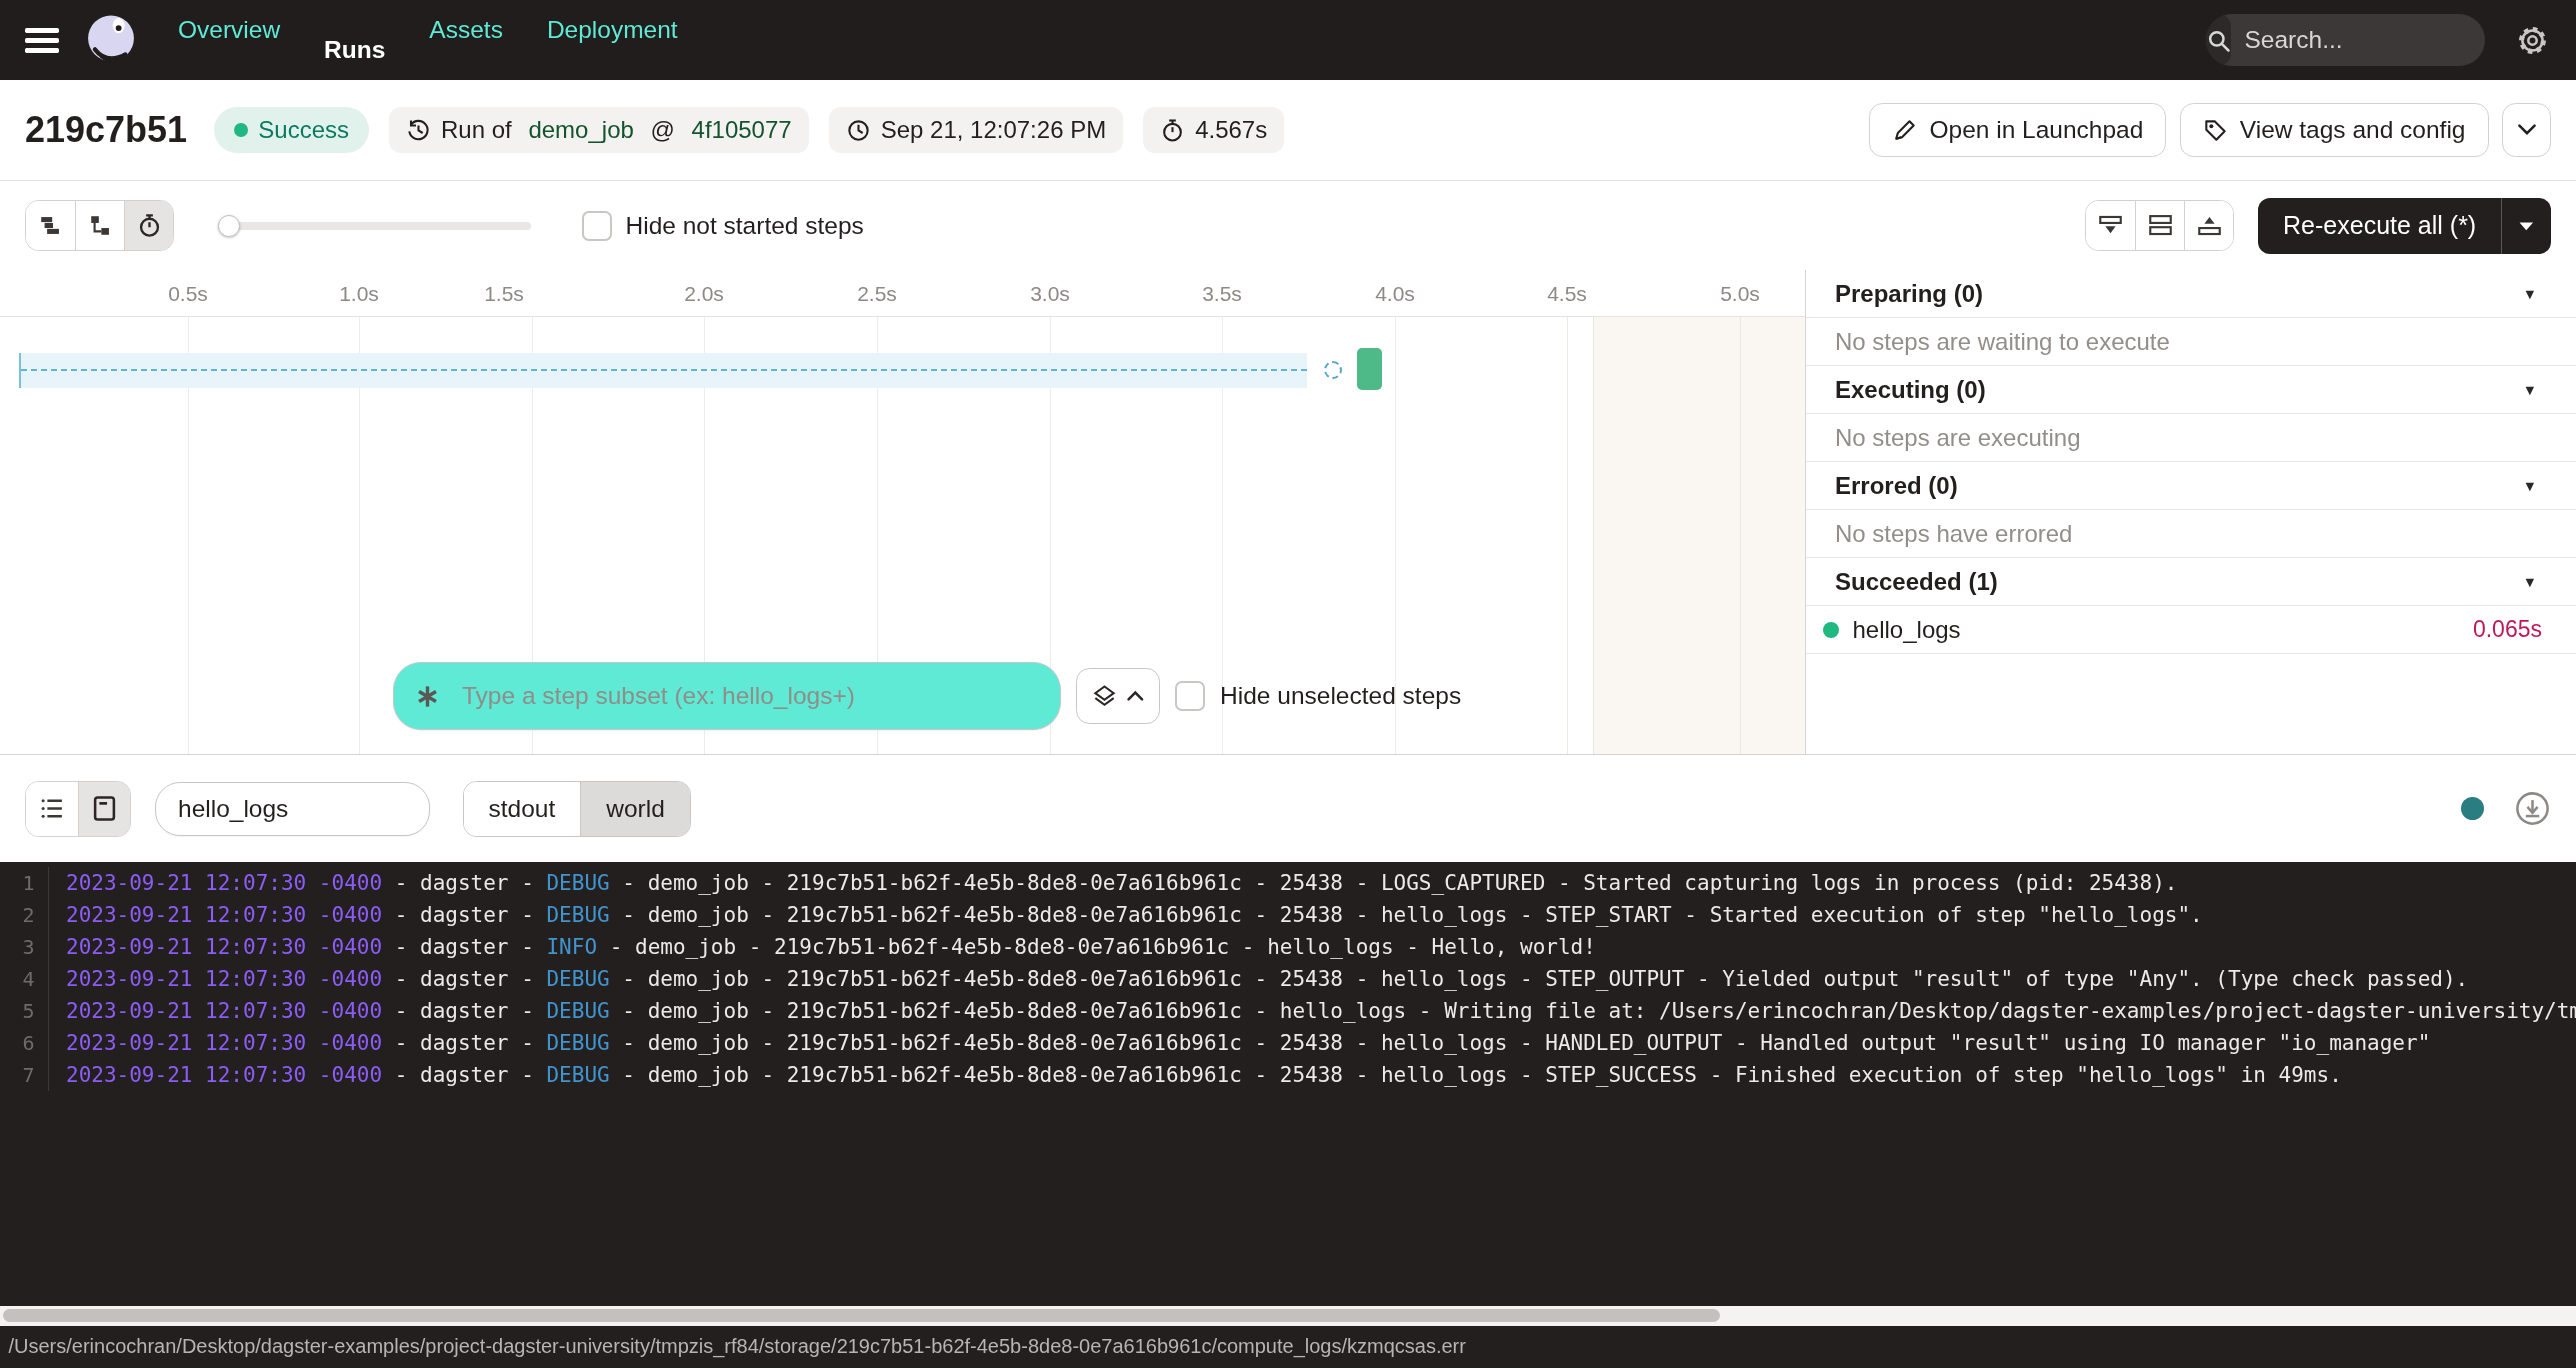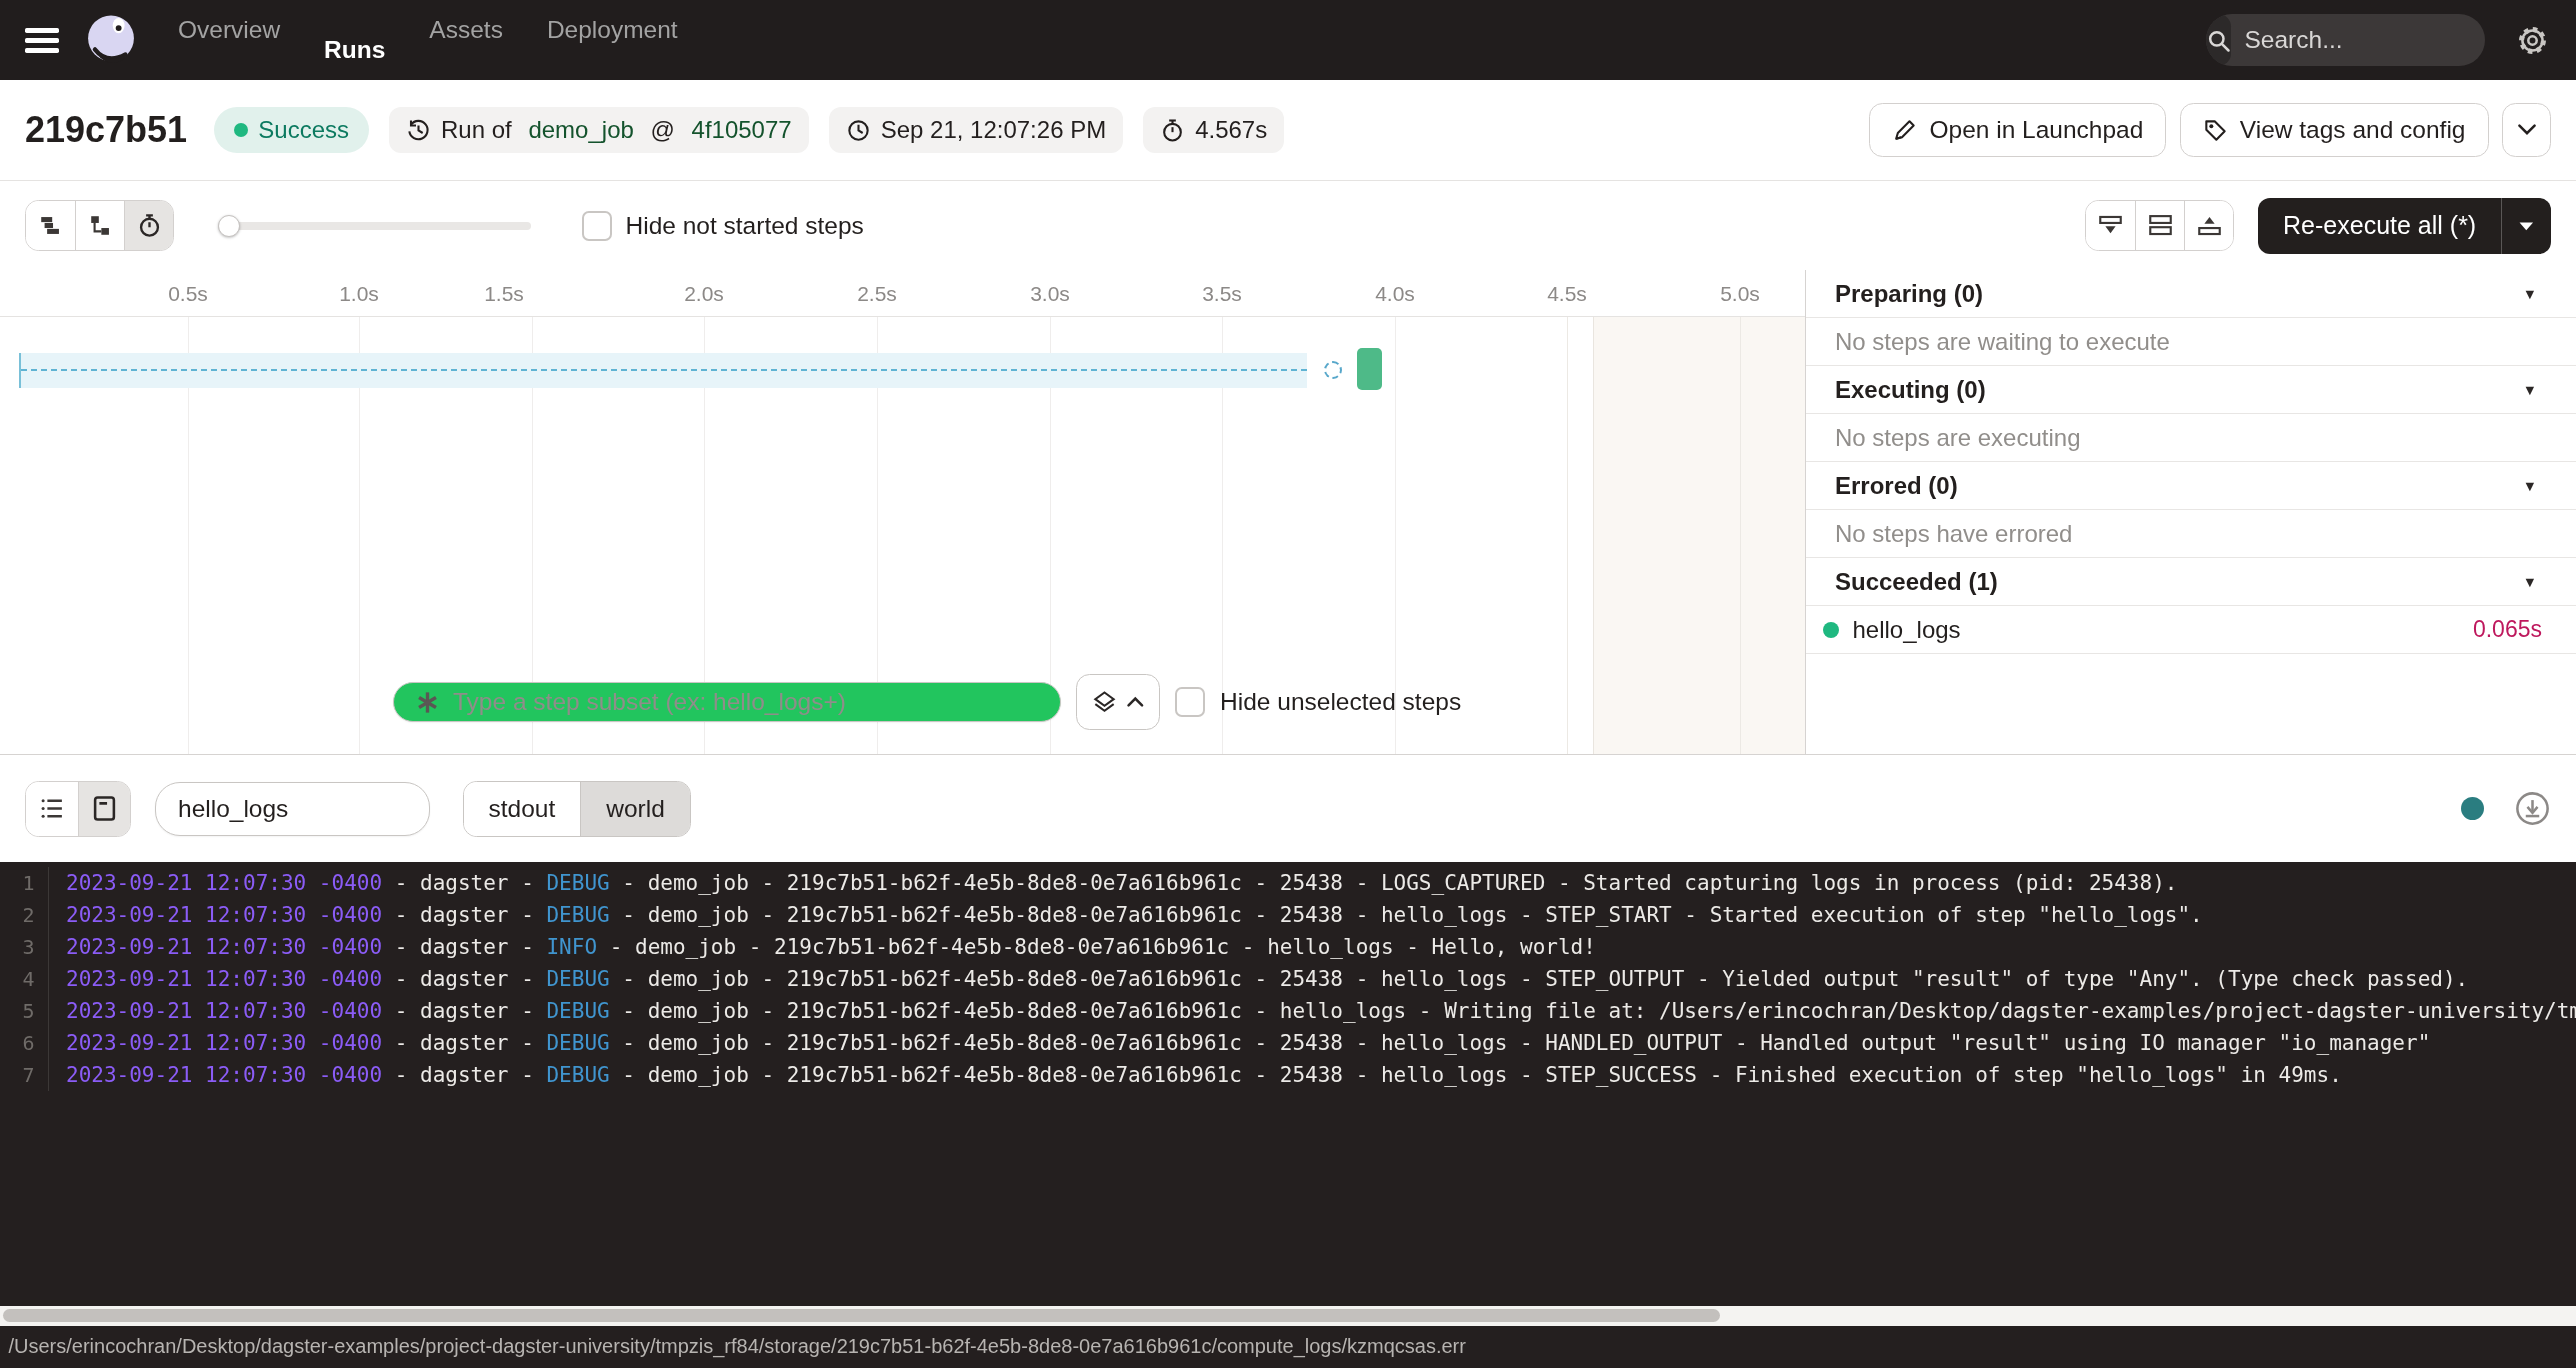--- a/index.html
+++ b/index.html
@@ -6,21 +6,21 @@
   html,body { width:2576px; height:1368px; overflow:hidden; }
   body { font-family:"Liberation Sans","DejaVu Sans",sans-serif; background:#fff; color:#231f1e; }
   .app { position:relative; width:2576px; height:1368px; }
 
   
   .topnav { height:80px; background:#211d1d; display:flex; align-items:center; padding:0 25px; }
   .hamburger { width:34px; height:25px; display:flex; flex-direction:column; justify-content:space-between; cursor:pointer; margin-right:24px;}
   .hamburger span { display:block; height:5px; background:#fff; border-radius:1.7px; }
   .logo { width:56px; height:56px; margin-right:39px; }
   .navlinks { display:flex; gap:44px; font-size:24.5px; }
-  .navlinks .link { color:#a3a3a3; cursor:pointer; }
+  .navlinks .link { color:#5eead4; cursor:pointer; }
   .navlinks .link.active { color:#ffffff; font-weight:700;margin-top:20px; }
   .nav-right { margin-left:auto; display:flex; align-items:center; gap:29px; }
   .searchbox { width:279px; height:52px; background:#3c3838; border-radius:26px; display:flex; align-items:center; overflow:hidden; }
   .search-lens { width:59px; height:52px; border-radius:26px; background:#2c2929; display:flex; align-items:center; justify-content:center; }
   .searchbox input { flex:1; background:transparent; border:none; outline:none; color:#d9d7d6; font-size:24.5px; padding-left:13.5px; font-family:inherit;}
   .searchbox input::placeholder { color:#d9d7d6; }
 
   
   .runheader { height:101px; display:flex; align-items:center; padding:0 25px; gap:20px; border-bottom:0.8px solid #e5e3e1; }
   .run-id { font-size:36px; font-weight:700; margin-right:6.8px; }
@@ -56,21 +56,21 @@
   .axis { position:relative; height:47px; border-bottom:0.8px solid #e5e3e1; }
   .tick-label { position:absolute; top:0; line-height:47px; transform:translateX(-50%); font-size:21px; color:#8c8987; }
   .chart { position:absolute; top:47px; left:0; right:0; bottom:0; }
   .gridline { position:absolute; top:0; bottom:0; width:0.8px; background:#efedec; }
   .afterrun { position:absolute; top:0; bottom:0; left:1593px; right:0; background:#faf7f3; border-left:0.8px solid #e9e5df; }
   .sel-band { position:absolute; top:36px; left:18.6px; width:1288px; height:35px; background:#e7f4f9; border-left:2.5px solid #79c0d8; }
   .sel-dash { position:absolute; top:16px; left:0; right:0; border-top:2.5px dashed #5fb3d3; }
   .marker-circle { position:absolute; top:44px; left:1324px; width:18px; height:18px; border:2.5px dashed #57a7ca; border-radius:50%; background:#fff; }
   .step-bar { position:absolute; top:31px; left:1357px; width:24.5px; height:42px; background:#4eba88; border-radius:5px; cursor:pointer; }
   .subset-row { position:absolute; left:393px; bottom:24px; display:flex; align-items:center; gap:15px; }
-  .subset-input { width:668px; height:40px; border:0.8px solid #c9c6c3; border-radius:28px; background:#22c55e; display:flex; align-items:center; padding:0 20px; gap:12px; box-shadow:0 0.8px 1.7px rgba(0,0,0,0.06);}
+  .subset-input { width:668px; height:68px; border:0.8px solid #c9c6c3; border-radius:28px; background:#5eead4; display:flex; align-items:center; padding:0 20px; gap:21px; box-shadow:0 0.8px 1.7px rgba(0,0,0,0.06);}
   .subset-input input { flex:1; border:none; outline:none; font-size:24.5px; color:#231f1e; background:transparent; font-family:inherit;}
   .subset-input input::placeholder { color:#908d8a; }
   .layers-btn { height:56px; border:0.8px solid #c9c6c3; border-radius:13.5px; background:#fff; display:flex; align-items:center; gap:8.5px; padding:0 15px; cursor:pointer; }
 
   .step-panel { flex:1; overflow:hidden; }
   .sect-head { height:48px; display:flex; align-items:center; padding:0 39px 0 29px; border-bottom:0.8px solid #e8e6e4; cursor:pointer; }
   .sect-head .t { font-size:24px; font-weight:700; }
   .sect-head .caret { margin-left:auto; font-size:14.4px; color:#2b2726; }
   .sect-empty { height:48px; display:flex; align-items:center; padding:0 29px; border-bottom:0.8px solid #e8e6e4; color:#918e8b; font-size:24px; }
   .step-row { height:48px; display:flex; align-items:center; gap:13.5px; padding:0 34px 0 17px; border-bottom:0.8px solid #e8e6e4; cursor:pointer; }

